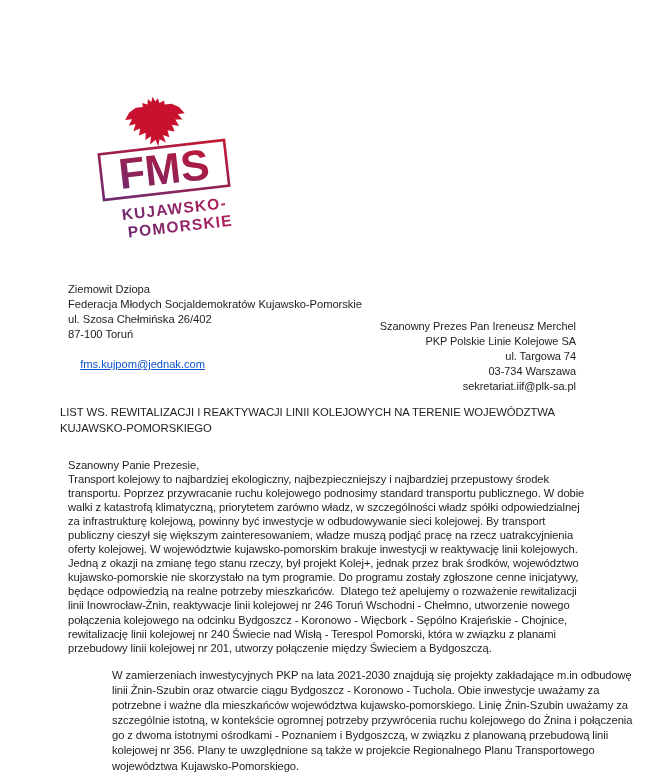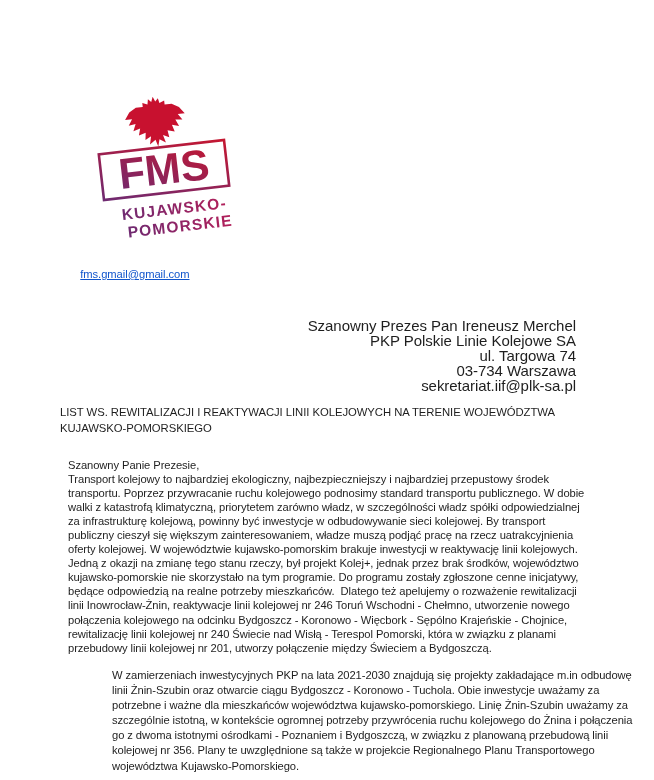--- a/index.html
+++ b/index.html
@@ -19,21 +19,21 @@
   .logo .region{font-size:15.5px;letter-spacing:1.2px;}
   
   .sender{
     position:absolute;left:68px;top:252px;
     font-size:11.2px;line-height:15px;letter-spacing:-0.05px;
     white-space:pre;
   }
   .sender a{color:#1155cc;text-decoration:underline;display:inline-block;}
   .recipient{
     position:absolute;right:78px;top:319px;
-    font-size:15px;line-height:14.9px;letter-spacing:-0.05px;
+    font-size:11px;line-height:14.9px;letter-spacing:-0.05px;
     text-align:right;white-space:pre;
   }
   
   .title{
     position:absolute;left:60px;top:405px;width:534px;
     font-size:11.3px;line-height:15.8px;letter-spacing:-0.05px;
     text-align:left;white-space:pre;
   }
   
   .para{
@@ -65,21 +65,25 @@
         <polygon points="65,18 67,23 70,20 71,25 76,23 76,27 83,27 90,31 95,38 88,38 92,44 85,43 88,50 81,48 83,55 76,53 77,60 71,57 73,65 67,61 65,68 63,61 57,65 59,57 53,60 54,53 47,55 49,48 42,50 45,43 38,44 42,38 35,38 40,31 47,27 54,27 54,23 59,25 60,20 63,23" fill="#c8112f"></polygon>
         <rect x="5" y="69" width="126" height="46" fill="none" stroke="url(#grad-fms)" stroke-width="2.6"></rect>
         <text class="acronym" x="68" y="106" text-anchor="middle" fill="url(#grad-fms)">FMS</text>
         <text class="region" x="21" y="137" fill="url(#grad-region)">KUJAWSKO-</text>
         <text class="region" x="25" y="155" fill="url(#grad-region)">POMORSKIE</text>
       </g>
     </svg>
   </div>
 
   <div class="sender">
-    <a href="#" style="color: rgb(17, 85, 204);">fms.gmail@gmail.com</a>
+    <div>Ziemowit Dziopa
+Federacja Młodych Socjaldemokratów Kujawsko-Pomorskie
+ul. Szosa Chełmińska 26/402
+87-100 Toruń</div>
+    <a href="#" style="color: rgb(17, 85, 204);">fms.kujpom@jednak.com</a>
   </div>
 
   <div class="recipient">Szanowny Prezes Pan Ireneusz Merchel
 PKP Polskie Linie Kolejowe SA
 ul. Targowa 74
 03-734 Warszawa
 sekretariat.iif@plk-sa.pl</div>
 
   <div class="title">LIST WS. REWITALIZACJI I REAKTYWACJI LINII KOLEJOWYCH NA TERENIE WOJEWÓDZTWA
 KUJAWSKO-POMORSKIEGO</div>

